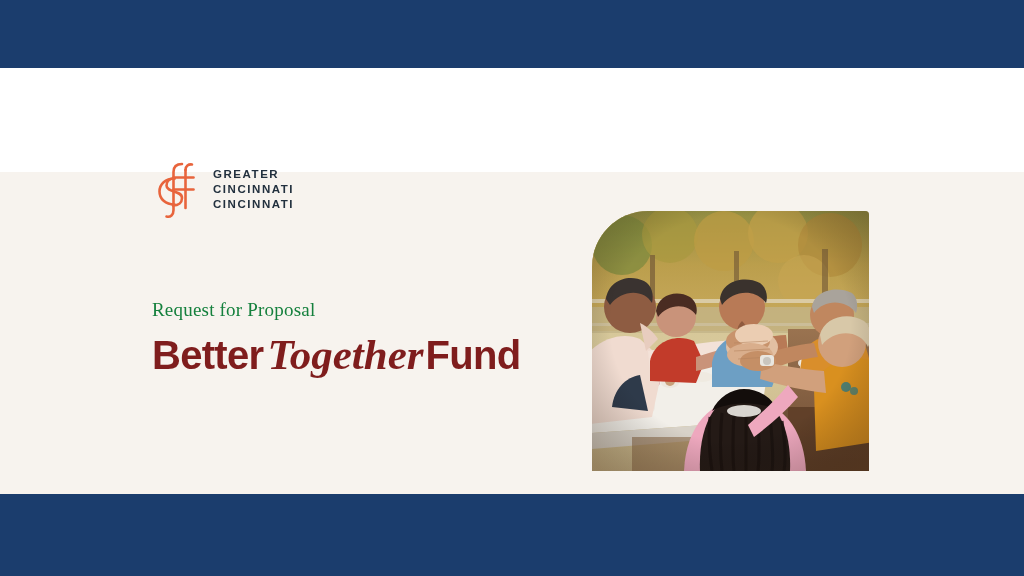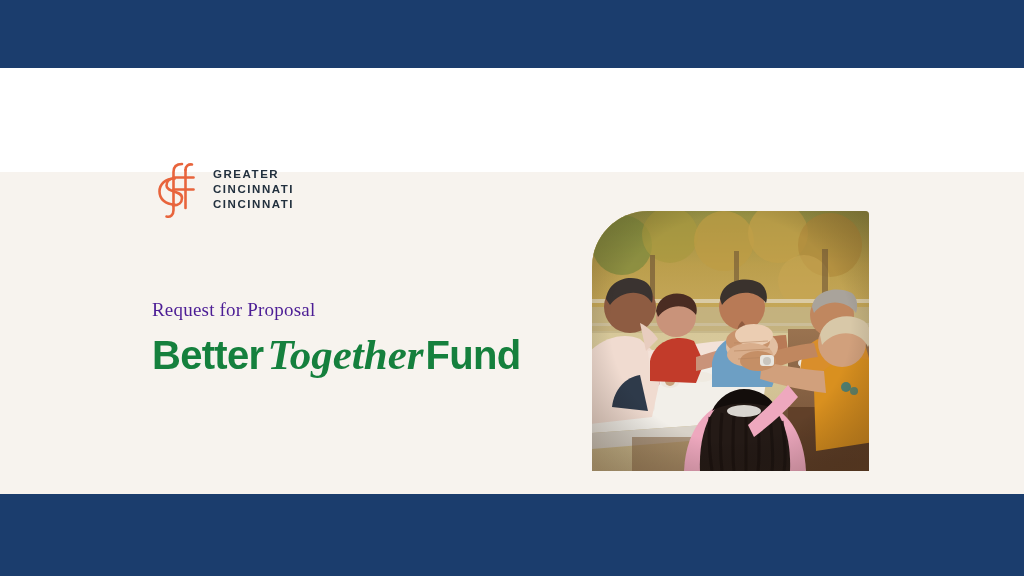--- a/index.html
+++ b/index.html
@@ -71,31 +71,31 @@
 
   
   .text-block {
     position: absolute;
     left: 152px;
     top: 300px;
   }
   .eyebrow {
     font-family: "Liberation Serif", serif;
     font-size: 19px;
-    color: #4c1d95;
+    color: #15803d;
     letter-spacing: 0.2px;
     margin: 0 0 11px 0;
     line-height: 1.1;
     white-space: nowrap;
   }
   .headline {
     margin: 0;
     font-size: 40px;
     line-height: 1.05;
-    color: #15803d;
+    color: #7f1d1d;
     white-space: nowrap;
     font-weight: bold;
     font-family: "Liberation Sans", sans-serif;
     letter-spacing: -0.7px;
   }
   .headline .em {
     font-family: "Liberation Serif", serif;
     font-style: italic;
     font-weight: bold;
     font-size: 43px;

